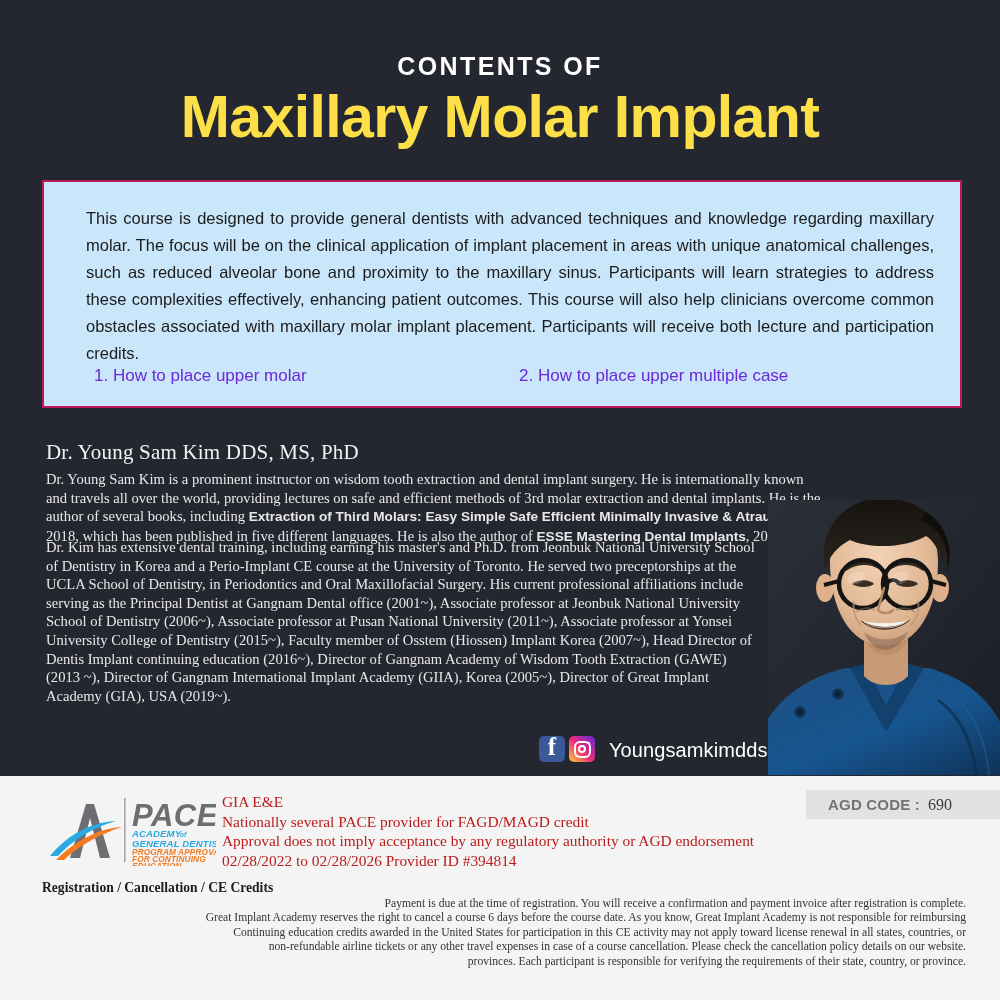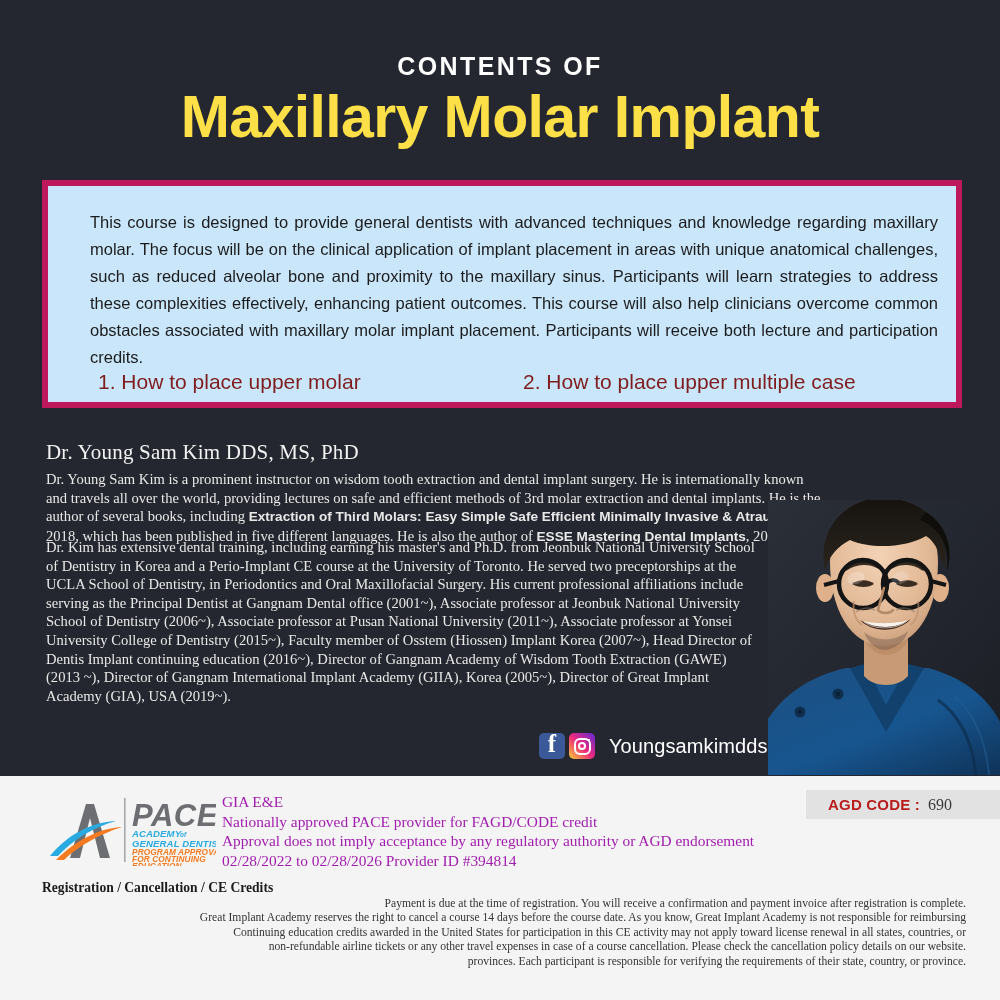--- a/index.html
+++ b/index.html
@@ -52,21 +52,21 @@
   }
 
   
   .desc-box {
     position: absolute;
     left: 42px;
     top: 180px;
     width: 920px;
     height: 228px;
     background: #c9e6fa;
-    border: 6px solid #be185d;
+    border: 2px solid #be185d;
     box-sizing: border-box;
   }
   .desc-para {
     position: absolute;
     left: 42px;
     top: 23px;
     width: 848px;
     color: #1c1c1c;
     font-family: "Liberation Sans", sans-serif;
     font-size: 16.5px;
@@ -75,23 +75,23 @@
     text-justify: inter-word;
   }
   .desc-list {
     position: absolute;
     left: 50px;
     top: 184px;
     width: 850px;
     display: flex;
   }
   .desc-list-item {
-    color: #7f1d1d;
-    font-family: "Liberation Sans", sans-serif;
-    font-size: 21px;
+    color: #6d28d9;
+    font-family: "Liberation Sans", sans-serif;
+    font-size: 17px;
   }
   .desc-list-item.first { width: 425px; }
 
   
   .instructor-name {
     position: absolute;
     left: 46px;
     top: 440px;
     color: #f2f2f2;
     font-family: "Liberation Serif", serif;
@@ -121,21 +121,21 @@
     overflow: hidden;
   }
   .portrait svg { display: block; }
 
   
   .social {
     position: absolute;
     left: 519px;
     top: 730px;
     display: flex;
-    align-items: center;
+    align-items: flex-end;
     height: 32px;
     padding-left: 20px;
   }
   .sm-icon {
     width: 26px; height: 26px;
     border-radius: 5px;
     margin-right: 4px;
     display: block;
   }
   .fb-icon { background: #3b5998; position: relative; }
@@ -198,21 +198,21 @@
     left: 806px;
     top: 14px;
     width: 194px;
     height: 29px;
     background: #e2e2e2;
     display: flex;
     align-items: center;
   }
   .agd-label {
     margin-left: 22px;
-    color: #b91c1c;
+    color: #737373;
     font-family: "Liberation Sans", sans-serif;
     font-size: 15px;
     font-weight: bold;
     letter-spacing: 0.2px;
   }
   .agd-value {
     margin-left: 8px;
     color: #3a3a3a;
     font-family: "Liberation Serif", serif;
     font-size: 16px;
@@ -226,21 +226,21 @@
     height: 72px;
     font-style: italic;
   }
   .pace-block {
     position: absolute;
     left: 222px;
     top: 16px;
     width: 580px;
   }
   .pace-line {
-    color: #a21caf;
+    color: #b91c1c;
     font-family: "Liberation Serif", serif;
     font-size: 15.4px;
     line-height: 19.5px;
     white-space: nowrap;
   }
 
   .reg-title {
     position: absolute;
     left: 42px;
     top: 104px;
@@ -397,29 +397,29 @@
         <text x="136" y="43" font-family="'Liberation Sans', sans-serif" font-size="6.5" font-weight="bold" fill="#29abe2">of</text>
         <text x="88" y="52.5" font-family="'Liberation Sans', sans-serif" font-size="9.6" font-weight="bold" fill="#29abe2" letter-spacing="0.1">GENERAL DENTISTRY</text>
         <text x="88" y="61" font-family="'Liberation Sans', sans-serif" font-size="8.3" font-weight="bold" fill="#f47b20" letter-spacing="0.1">PROGRAM APPROVAL</text>
         <text x="88" y="68" font-family="'Liberation Sans', sans-serif" font-size="8.3" font-weight="bold" fill="#f47b20" letter-spacing="0.1">FOR CONTINUING</text>
         <text x="88" y="75" font-family="'Liberation Sans', sans-serif" font-size="8.3" font-weight="bold" fill="#f47b20" letter-spacing="0.1">EDUCATION</text>
       </svg>
     </div>
 
     <div class="pace-block">
       <div class="pace-line">GIA E&amp;E</div>
-      <div class="pace-line">Nationally approved PACE provider for FAGD/CODE credit</div>
+      <div class="pace-line">Nationally several PACE provider for FAGD/MAGD credit</div>
       <div class="pace-line">Approval does not imply acceptance by any regulatory authority or AGD endorsement</div>
       <div class="pace-line">02/28/2022 to 02/28/2026 Provider ID #394814</div>
     </div>
 
     <div class="reg-title">Registration / Cancellation / CE Credits</div>
 
     <div class="fineprint">
       <p>Payment is due at the time of registration. You will receive a confirmation and payment invoice after registration is complete.</p>
-      <p>Great Implant Academy reserves the right to cancel a course 14 days before the course date. As you know, Great Implant Academy is not responsible for reimbursing</p>
+      <p>Great Implant Academy reserves the right to cancel a course 6 days before the course date. As you know, Great Implant Academy is not responsible for reimbursing</p>
       <p>Continuing education credits awarded in the United States for participation in this CE activity may not apply toward license renewal in all states, countries, or</p>
       <p>non-refundable airline tickets or any other travel expenses in case of a course cancellation. Please check the cancellation policy details on our website.</p>
       <p>provinces. Each participant is responsible for verifying the requirements of their state, country, or province.</p>
     </div>
 
   </div>
 </div>
 
 </body></html>

